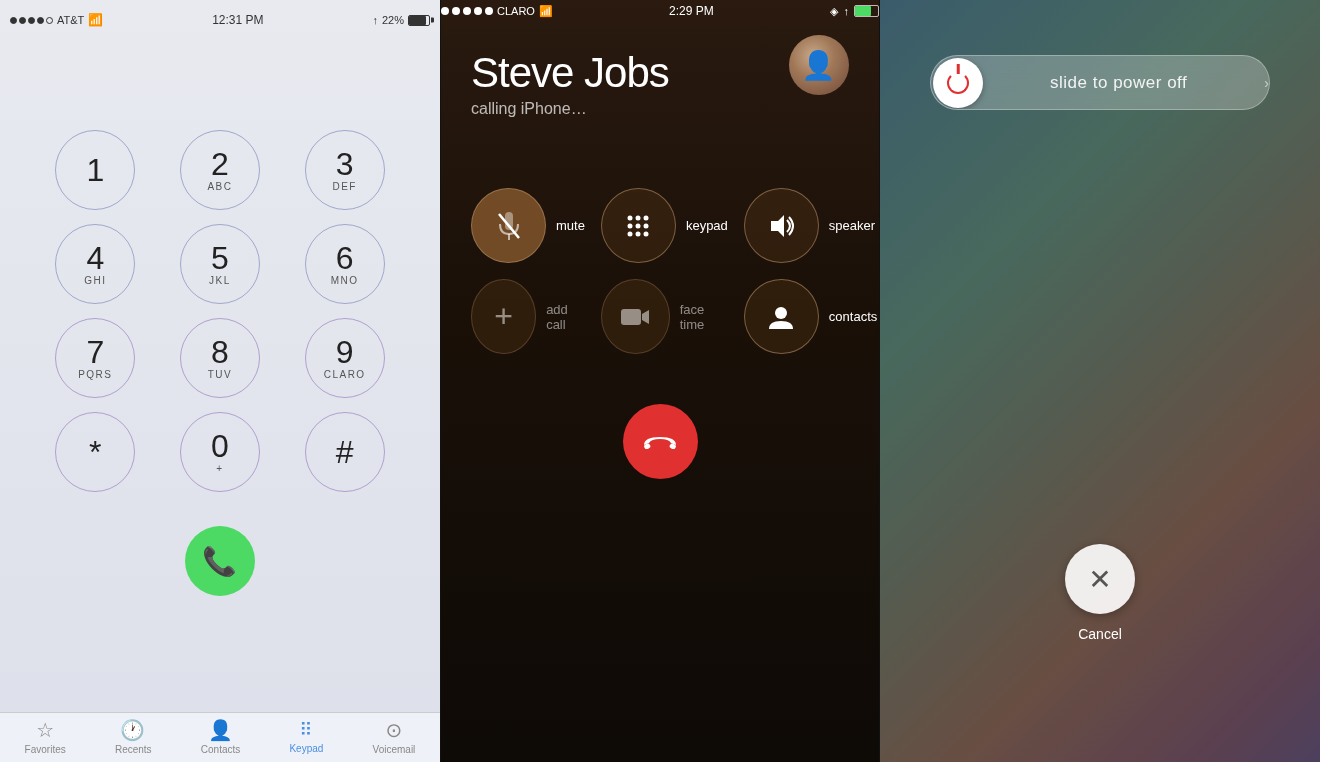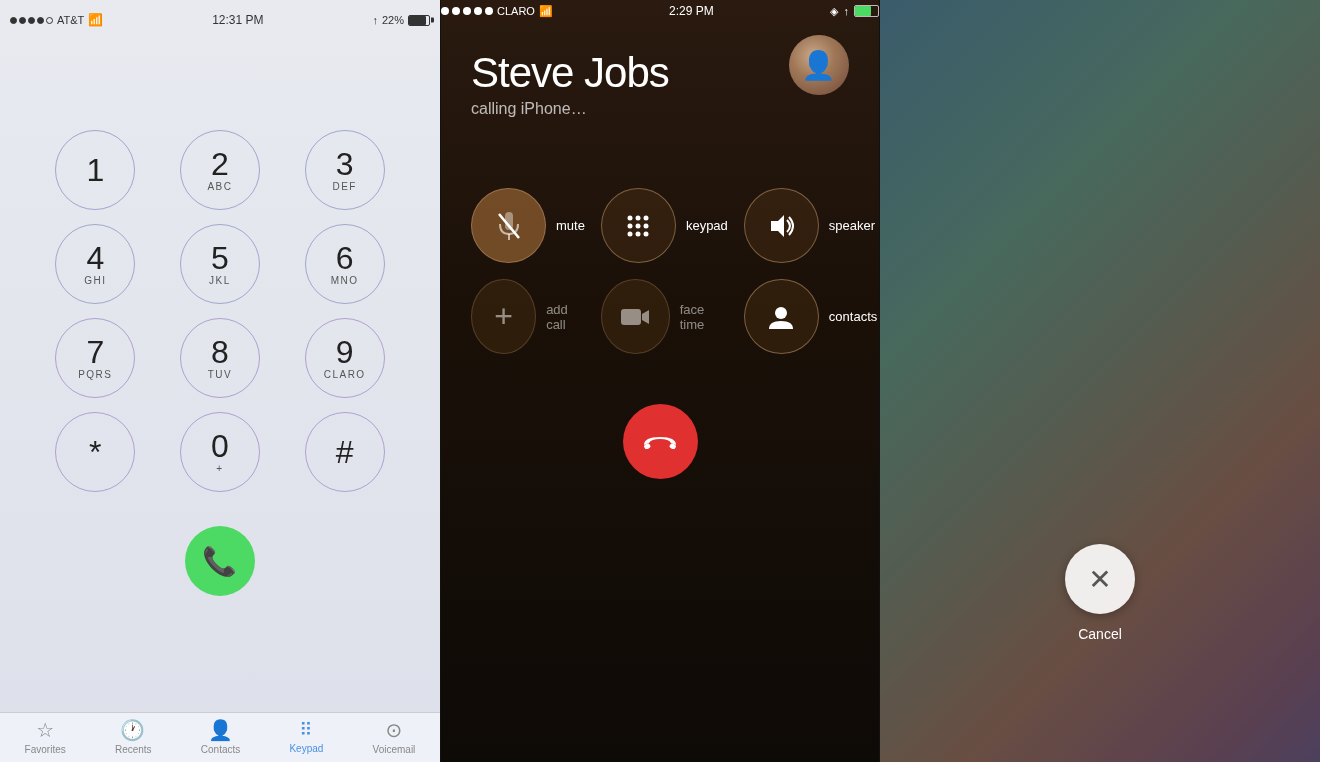--- a/index.html
+++ b/index.html
@@ -655,20 +655,27 @@
         <rect x="1" y="9" width="6" height="5" rx="2" transform="rotate(-30 4 11)"></rect>
         <rect x="27" y="9" width="6" height="5" rx="2" transform="rotate(30 30 11)"></rect>
       </svg>
     </button>
   </div>
 </div>
 
 <div class="panel-power">
   <div class="blur-overlay"></div>
 
+  <div class="power-off-slider">
+    <div class="power-knob">
+      <div class="power-symbol"></div>
+    </div>
+    <span class="slider-text">slide to power off</span>
+    <span class="slider-arrow">›</span>
+  </div>
 
   <div class="cancel-area">
     <div class="cancel-circle">
       <span style="font-size:28px; color:#555;">✕</span>
     </div>
     <span class="cancel-label">Cancel</span>
   </div>
 </div>
 
 </body></html>

